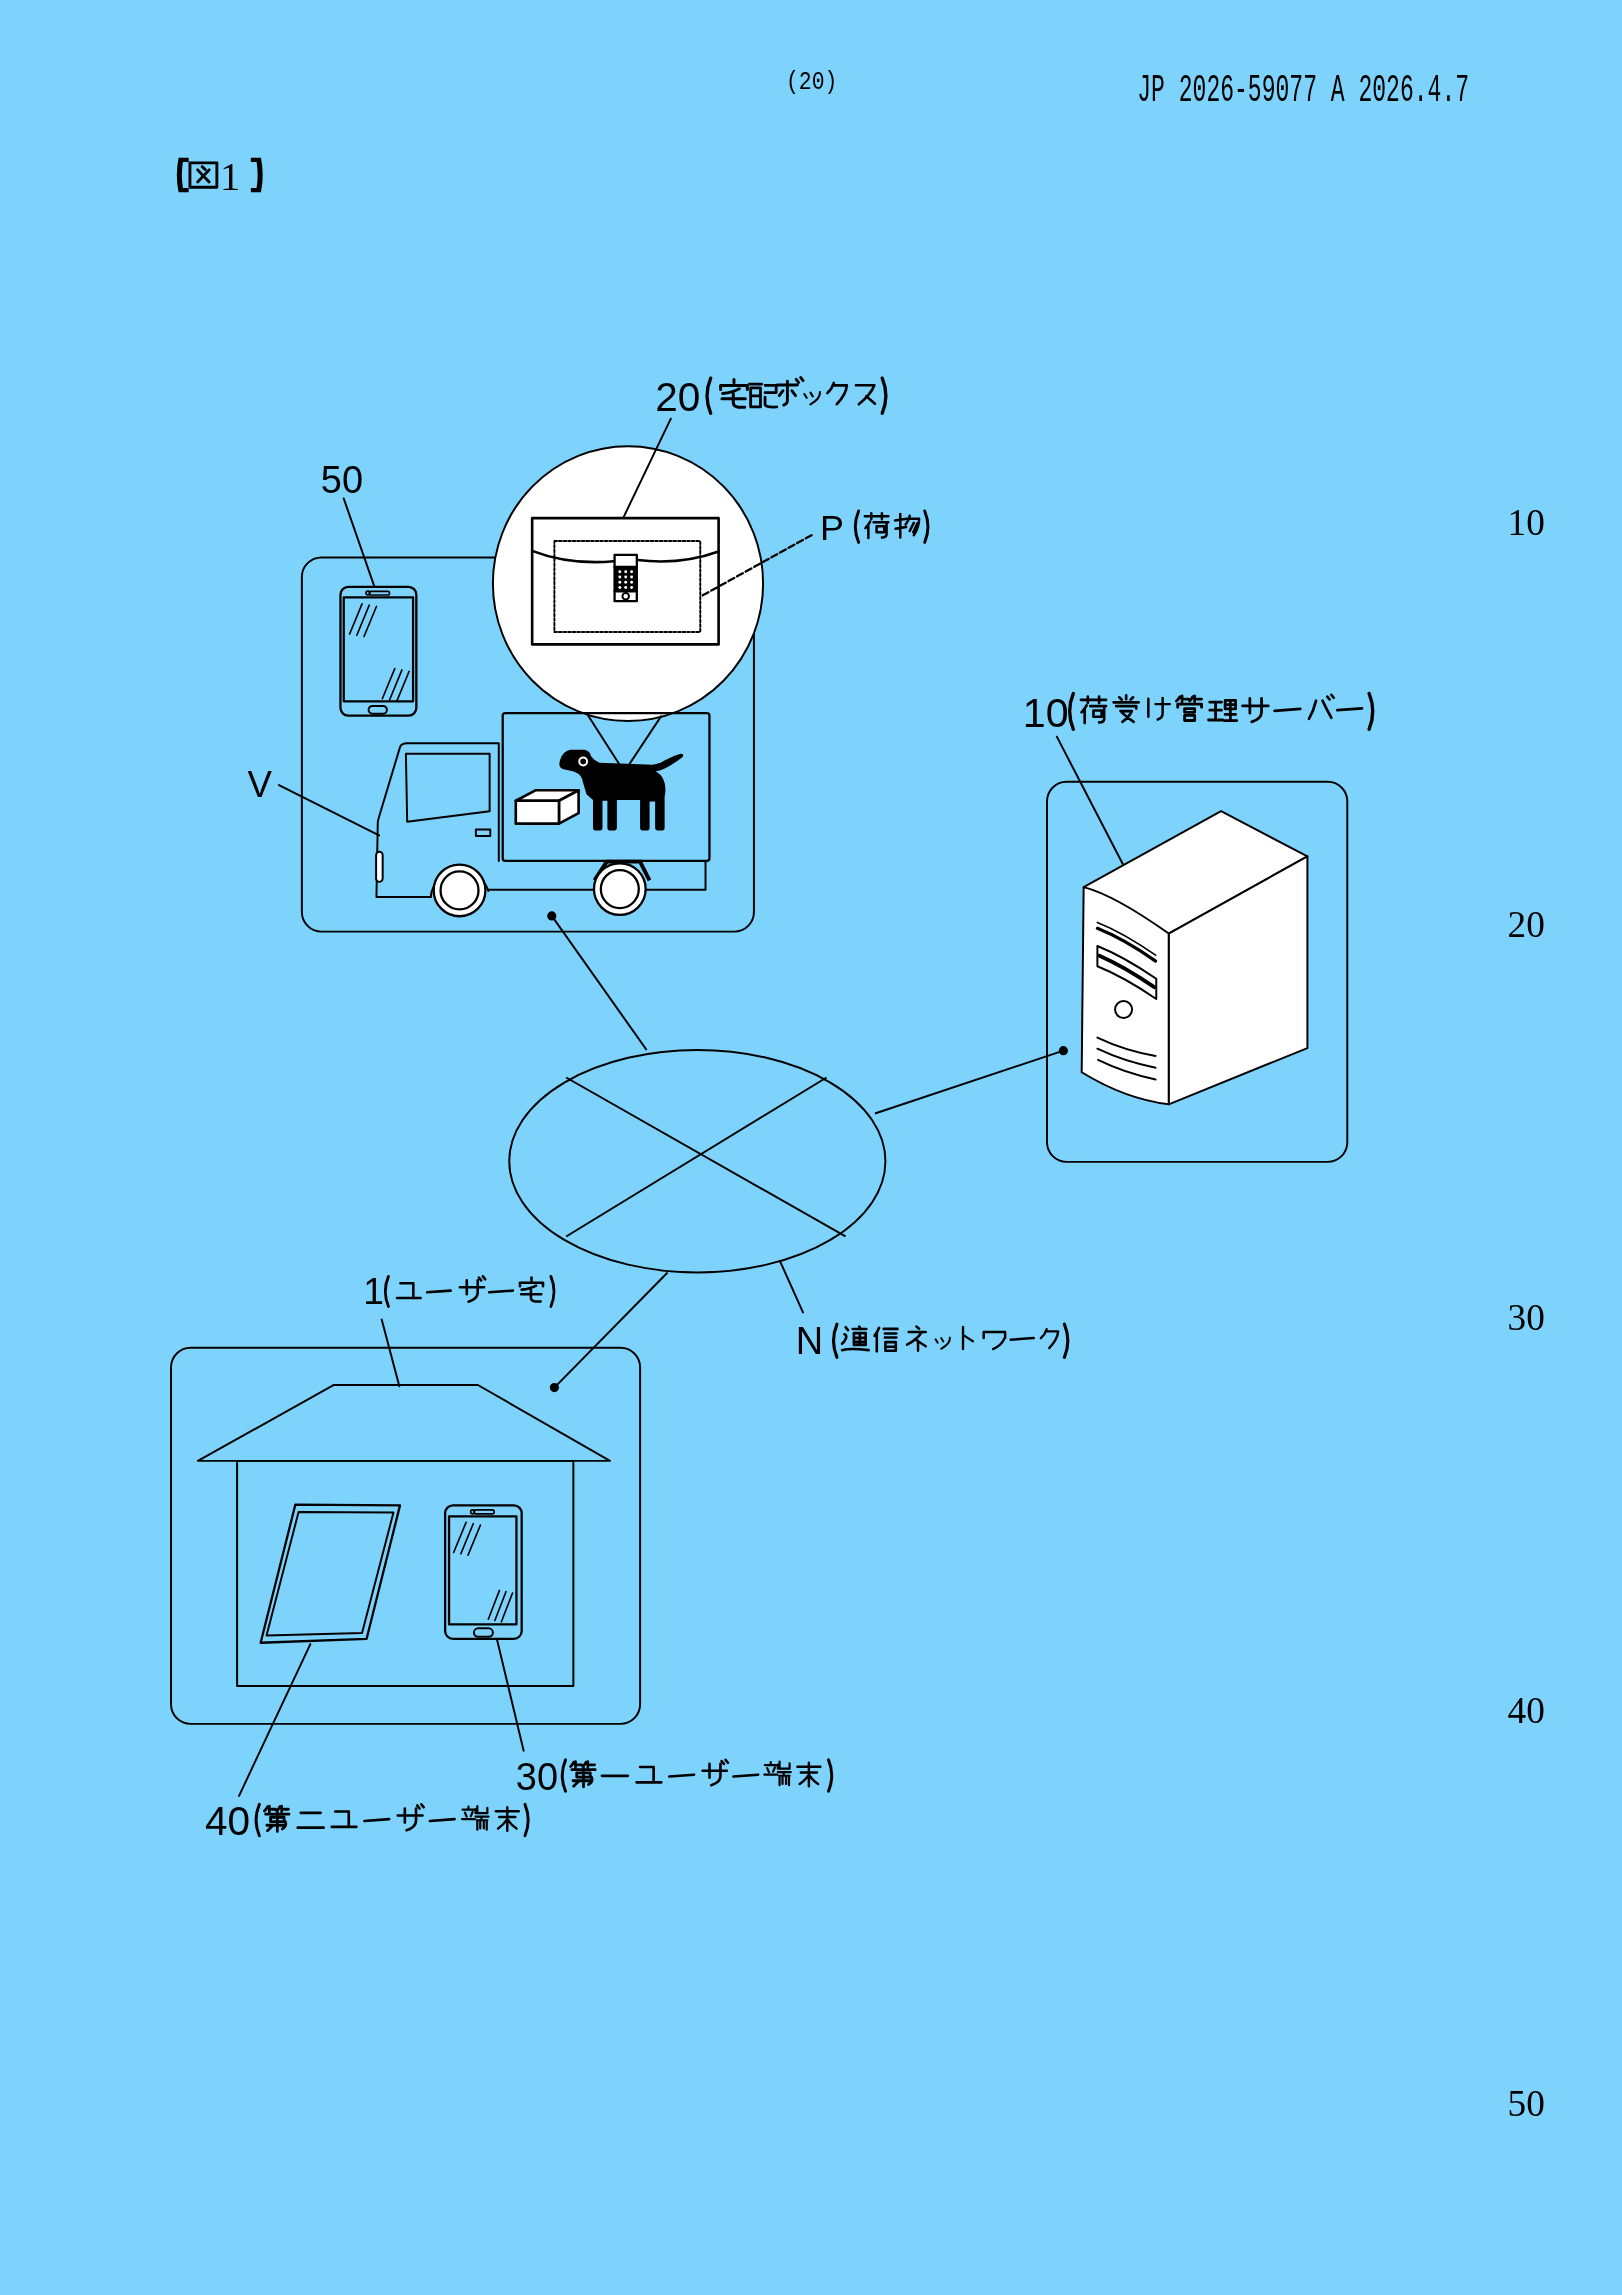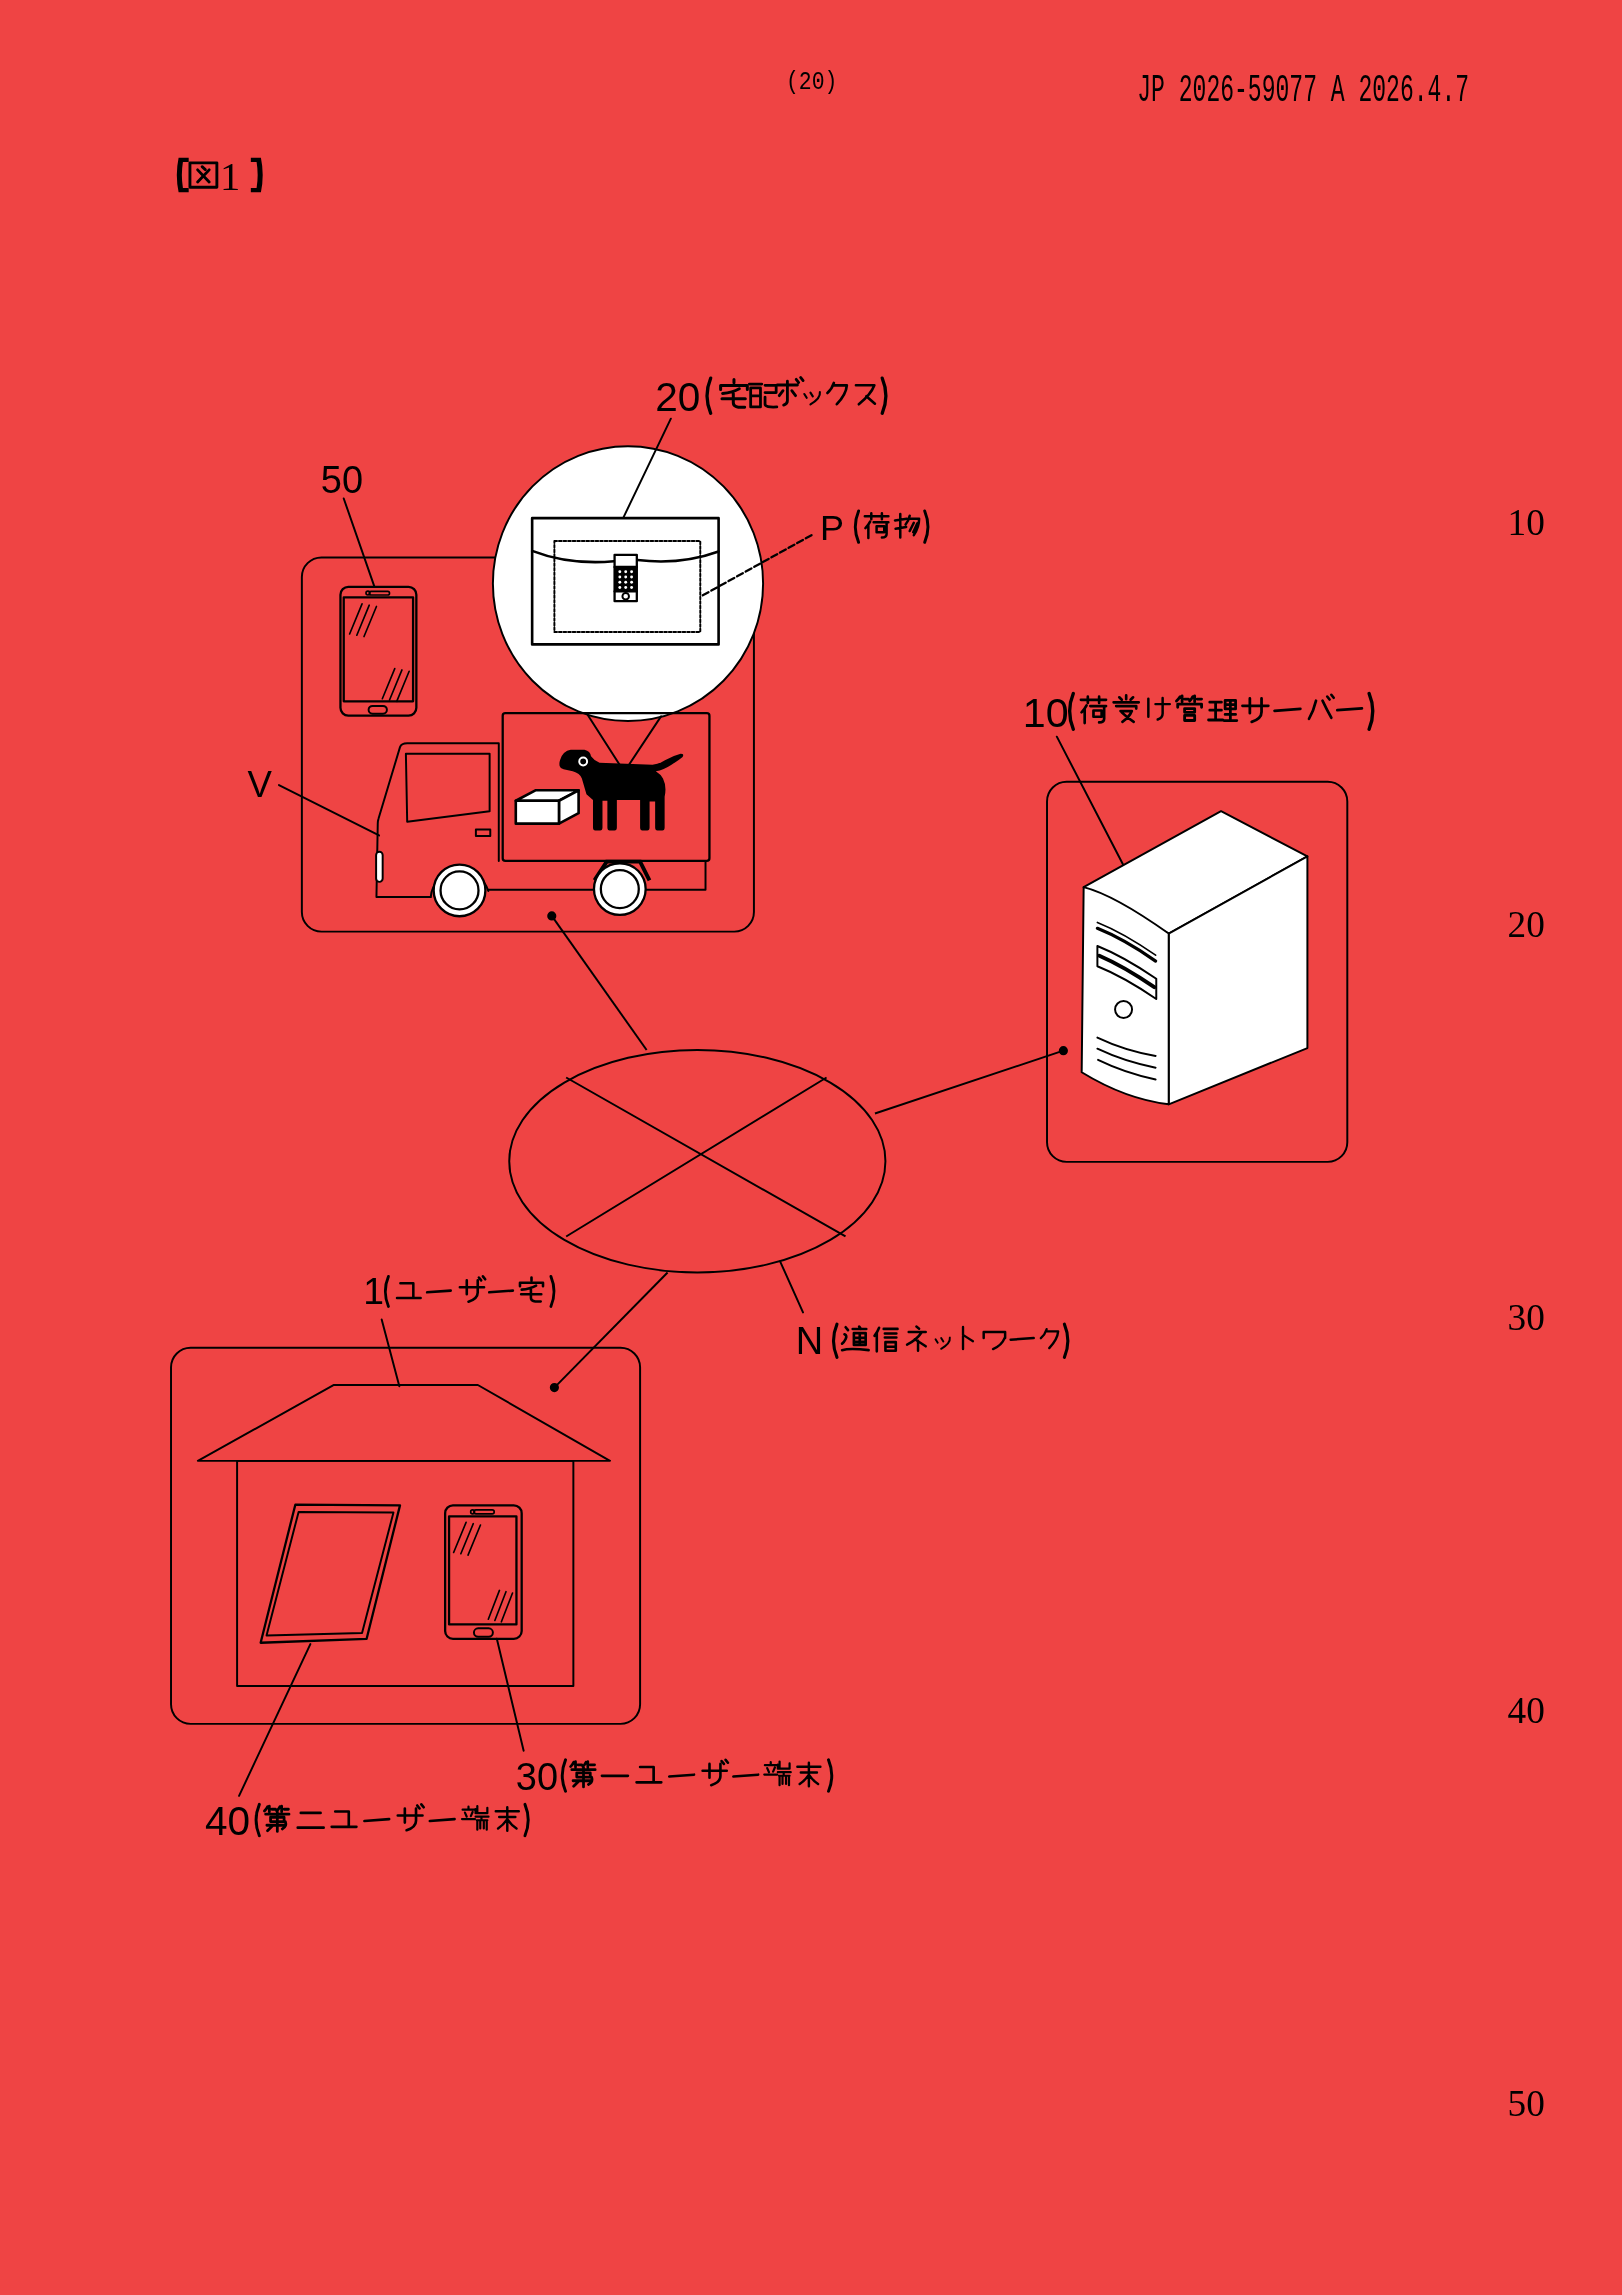--- a/index.html
+++ b/index.html
@@ -1,16 +1,16 @@
 <!DOCTYPE html>
 <html style="font-size:10.5px"><head>
 <meta charset="utf-8">
 <style>
 html,body{margin:0;padding:0;background:#fff}
-#page{position:relative;width:1623px;height:2295px;background:#ef4444;overflow:hidden;font-family:"Liberation Sans",sans-serif}
+#page{position:relative;width:1623px;height:2295px;background:#7dd3fc;overflow:hidden;font-family:"Liberation Sans",sans-serif}
 </style>
 </head>
 <body>
 <div id="page">
 <svg width="1623" height="2295" viewBox="0 0 2480 3508">
 <defs>
 
 <g id="zu" fill="none" stroke="#000" stroke-width="9" stroke-linecap="round" stroke-linejoin="round">
           <path d="M8,12 H92 V88 H8 Z M32,34 L68,72 M68,34 L32,72 M46,24 L56,33"></path>
         </g>

